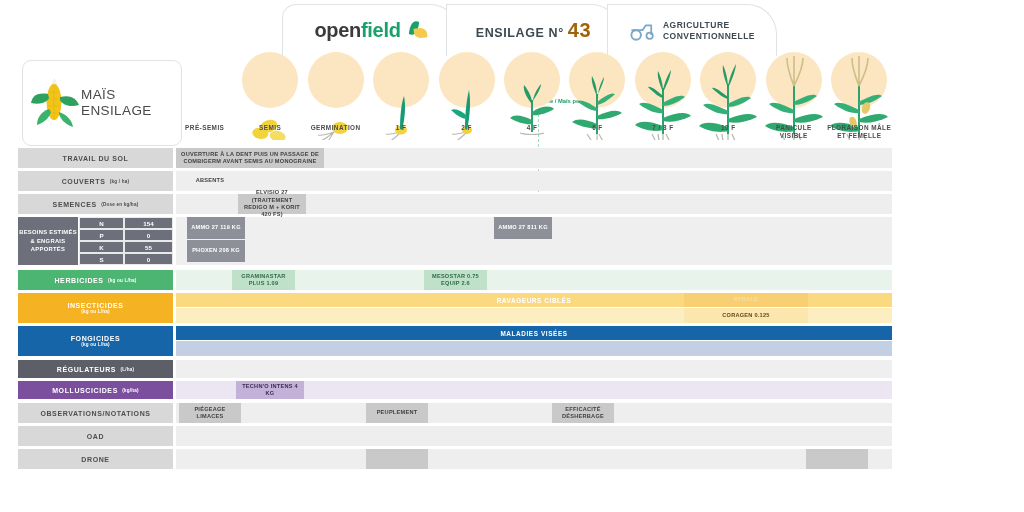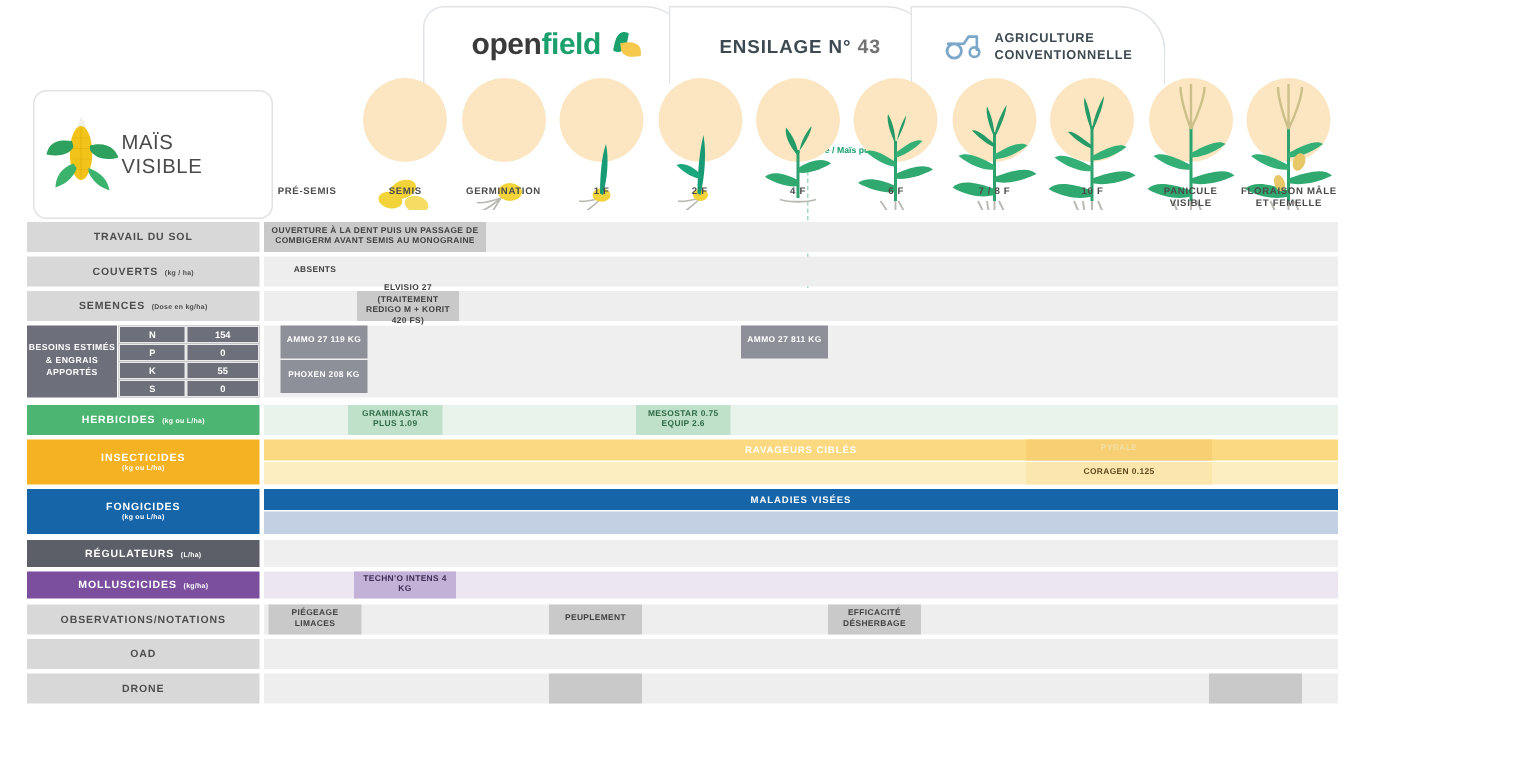--- a/index.html
+++ b/index.html
@@ -39,23 +39,23 @@
   .of-text{ font-size:20px; font-weight:bold; letter-spacing:-0.3px; }
   .of-open{ color:#3b3b3b; }
   .of-field{ color:#1aa06d; }
   .of-leaf{ position:relative; width:22px; height:20px; }
   .of-leaf .lg{ position:absolute; left:4px; top:0px; width:8px; height:14px;
     background:#1aa06d; border-radius:60% 10% 60% 10%; transform:rotate(12deg); }
   .of-leaf .ly{ position:absolute; left:8px; top:7px; width:13px; height:10px;
     background:#f6c84c; border-radius:0 60% 10% 60%; transform:rotate(-6deg); }
 
   .parcelle{ font-size:12.5px; font-weight:bold; letter-spacing:0.6px; color:#3d4a52; }
-  .parcelle .num{ color:#737373; font-size:13px; }
-
-  .agri{ display:flex; gap:7px; }
+  .parcelle .num{ color:#a16207; font-size:20px; }
+
+  .agri{ display:flex; align-items:center; gap:7px; }
   .agri-txt{ font-size:8.5px; font-weight:bold; line-height:1.22; letter-spacing:0.5px; color:#3d4a52; }
   .tractor{ width:27px; height:20px; }
 
   
   .cropcard{
     position:absolute; left:22px; top:60px; width:160px; height:86px;
     background:#fff; border:1px solid #e2e2e2; border-radius:9px;
     display:flex; align-items:center; padding-left:6px;
   }
   .maize-ico{ width:52px; height:62px; flex:0 0 52px; }
@@ -201,21 +201,21 @@
     <ellipse cx="25" cy="30" rx="7.5" ry="18" fill="#f2c318"></ellipse>
     <path d="M25 13 v34" stroke="#e0ad0c" stroke-width="1" opacity="0.5"></path>
     <path d="M19 20 h12 M19 27 h12 M19 34 h12 M19 41 h12" stroke="#e0ad0c" stroke-width="0.8" opacity="0.45"></path>
     <path d="M19 22 C6 20 3 26 2 31 C12 33 18 30 20 26 Z" fill="#2fa15f"></path>
     <path d="M31 25 C43 22 48 28 50 33 C40 36 33 32 31 28 Z" fill="#2fa15f"></path>
     <path d="M20 37 C11 40 8 47 8 53 C17 50 21 44 22 40 Z" fill="#3bb36d"></path>
     <path d="M30 40 C39 43 43 49 44 55 C35 52 31 46 30 42 Z" fill="#3bb36d"></path>
   </svg>
   <div class="croptitle">
     <div>MAÏS</div>
-    <div>VISIBLE</div>
+    <div>ENSILAGE</div>
   </div>
 </div>
 
 <div class="stages">
   <div class="levee-note">
     <span>Levée / Maïs pointant</span>
   </div>
   <div class="levee-line"></div>
   <div id="stage-host">
       <div class="stage" style="left: 0px; width: 65.4545px;">

